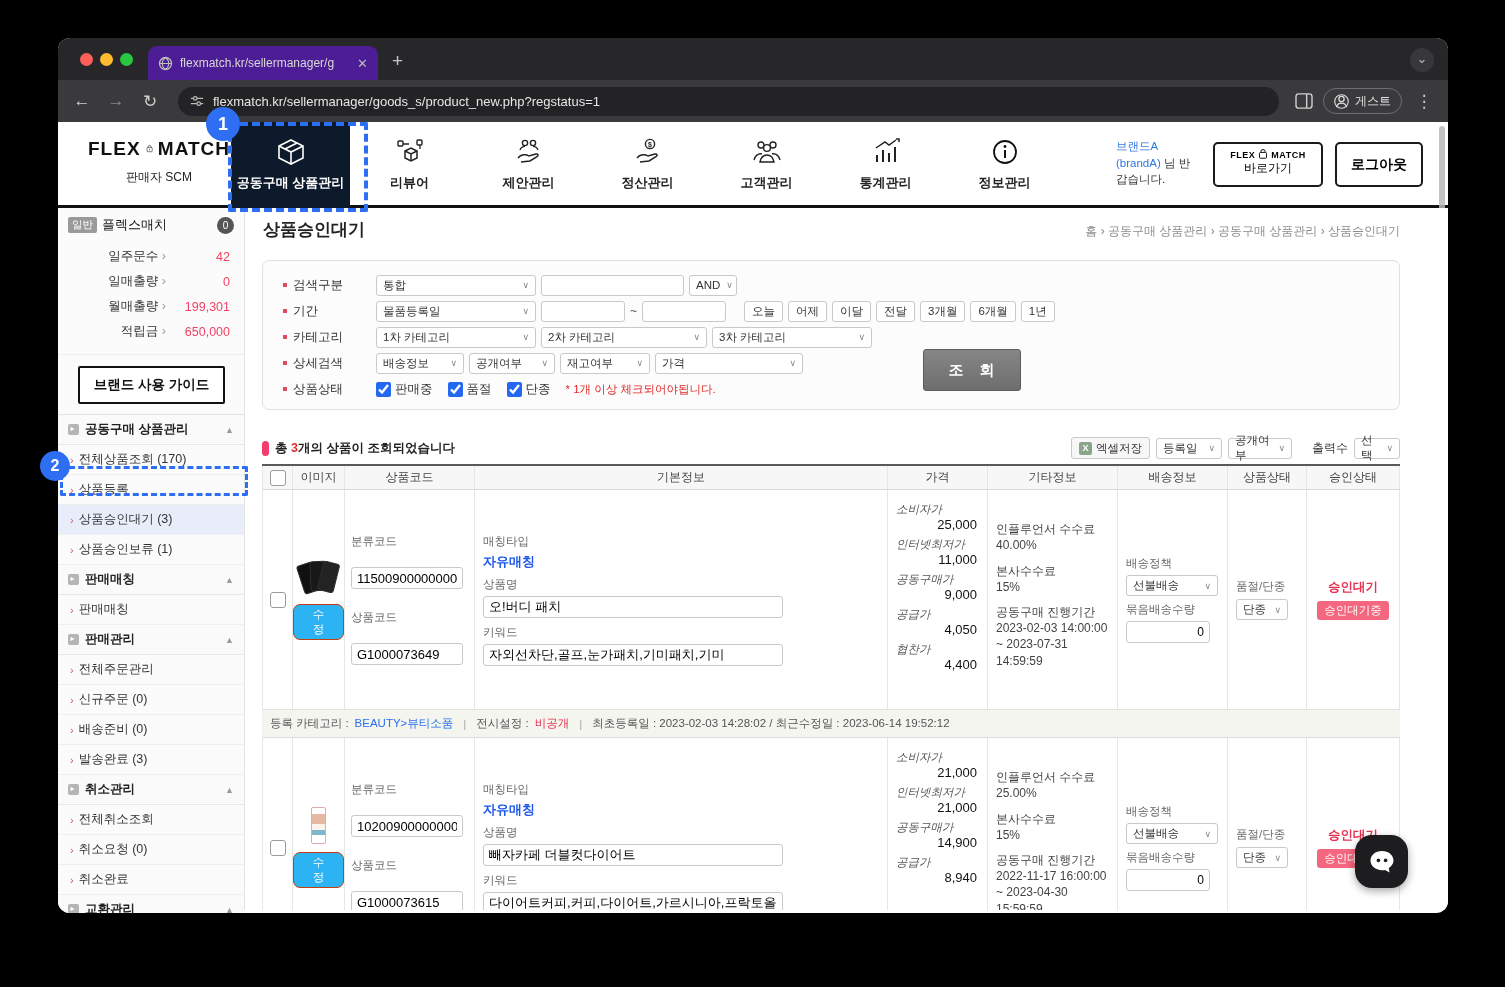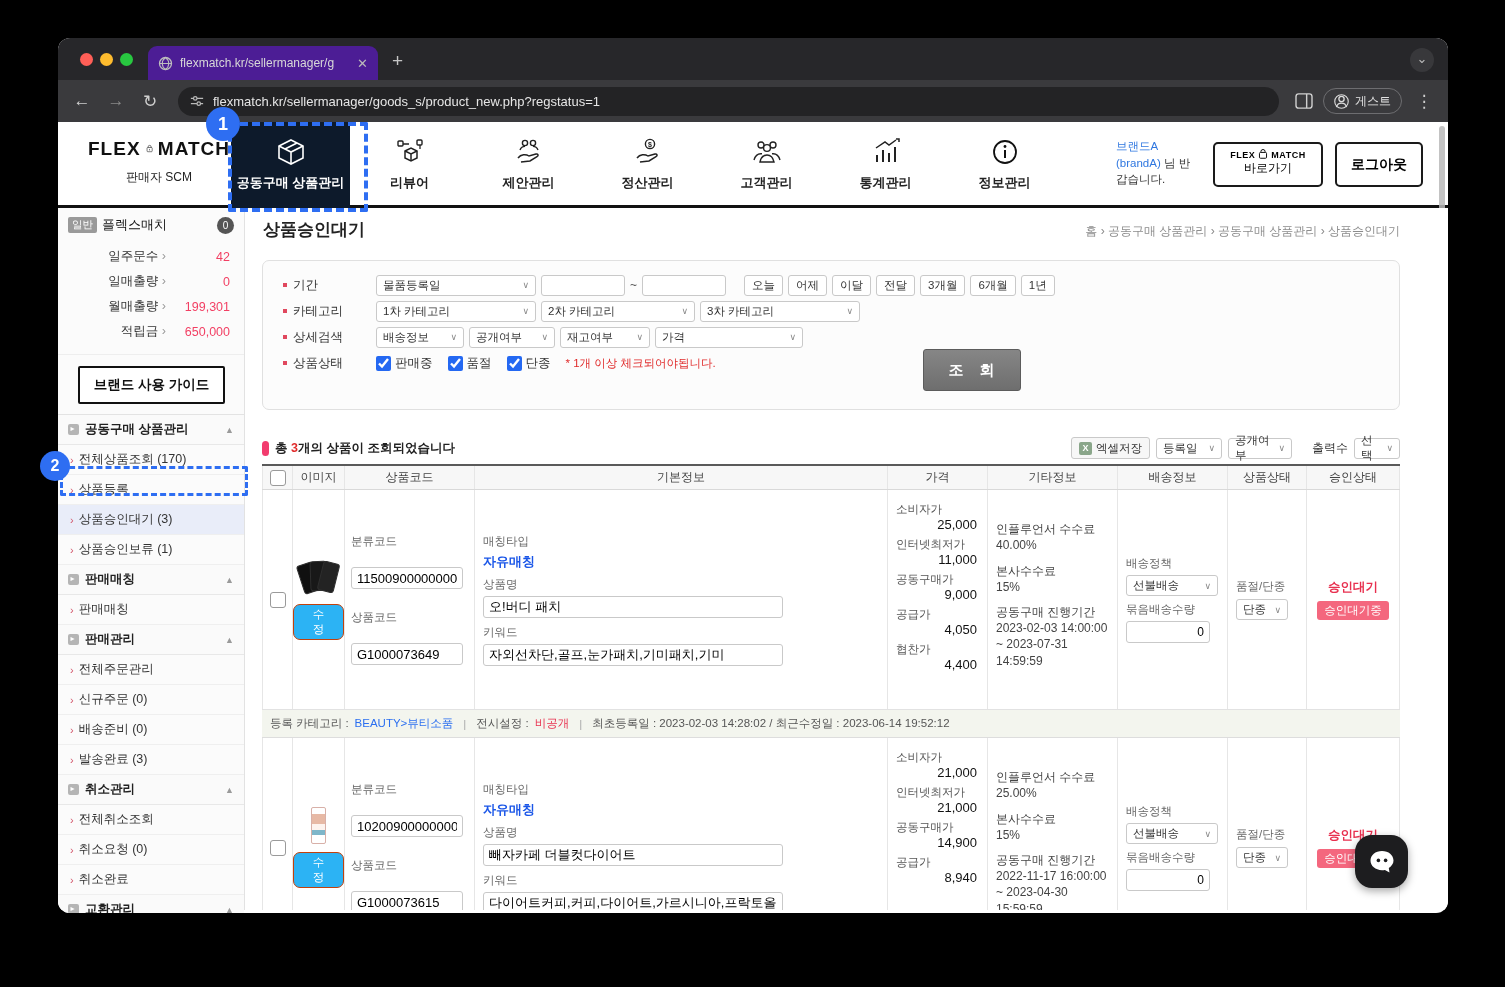--- a/index.html
+++ b/index.html
@@ -102,21 +102,21 @@
   .w0{width:31px;} .w1{width:52px;} .w2{width:130px;} .w3{width:413px;} .w4{width:100px;} .w5{width:130px;} .w6{width:110px;} .w7{width:79px;} .w8{width:93px;}
   .cb { width:16px; height:16px; border:1px solid #9a9a9a; border-radius:3px; background:#fff; }
   .lab { font-size:11.5px; color:#666; margin-bottom:2px; }
   .codecell { align-items:flex-start; padding-left:6px; gap:16px; }
   .codecell input { width:112px; height:22px; font-size:13px; }
   .basecell { align-items:flex-start; padding-left:8px; gap:2px; }
   .basecell input { width:300px; height:22px; font-size:13px; }
   .match { color:#1a56e8; font-weight:bold; font-size:13px; margin-bottom:4px; }
   .pricecell { justify-content:flex-start; padding:12px 10px 0 8px; align-items:stretch; }
   .pr { margin-bottom:5px; }
-  .pr .pl { font-size:11.5px; color:#555; }
+  .pr .pl { font-size:11.5px; color:#555;font-style:italic; }
   .pr .pv { font-size:13px; color:#111; text-align:right; }
   .etccell { align-items:flex-start; padding-left:8px; font-size:12px; color:#444; line-height:1.35; }
   .etccell .grp { margin-bottom:9px; }
   .shipcell { align-items:flex-start; padding-left:8px; gap:2px; }
   .shipcell .sel { width:92px; }
   .shipcell input { width:84px; height:22px; text-align:right; }
   .statecell { align-items:flex-start; padding-left:8px; gap:3px; }
   .statecell .sel { width:52px; }
   .apprcell { gap:5px; }
   .appr-txt { color:#e8304f; font-size:12.5px; font-weight:bold; }
@@ -383,20 +383,30 @@
 
       </div>
     </div>
 
     <div class="main">
       <div class="pg-title">상품승인대기</div>
       <div class="crumbs">홈 › 공동구매 상품관리 › 공동구매 상품관리 › 상품승인대기</div>
 
       <div class="panel">
         <div class="f-row">
+          <span class="f-lbl">검색구분</span>
+          <div class="sel" style="width:160px">
+              <span>통합</span>
+            </div>
+          <input class="inp" style="width: 143px;">
+          <div class="sel" style="width:48px">
+              <span>AND</span>
+            </div>
+        </div>
+        <div class="f-row">
           <span class="f-lbl">기간</span>
           <div class="sel" style="width:160px">
               <span>물품등록일</span>
             </div>
           <input class="inp" style="width: 84px;">
           <span style="font-size:12px;color:#555">~</span>
           <input class="inp" style="width: 84px;">
           <span style="width:8px"></span>
           <button class="dbtn">오늘</button>
           <button class="dbtn">어제</button>
@@ -404,21 +414,21 @@
           <button class="dbtn">전달</button>
           <button class="dbtn">3개월</button>
           <button class="dbtn">6개월</button>
           <button class="dbtn">1년</button>
         </div>
         <div class="f-row">
           <span class="f-lbl">카테고리</span>
           <div class="sel" style="width:160px">
               <span>1차 카테고리</span>
             </div>
-          <div class="sel" style="width:154px">
+          <div class="sel" style="width:166px">
               <span>2차 카테고리</span>
             </div>
           <div class="sel" style="width:160px">
               <span>3차 카테고리</span>
             </div>
         </div>
         <div class="f-row">
           <span class="f-lbl">상세검색</span>
           <div class="sel" style="width:88px">
               <span>배송정보</span>

